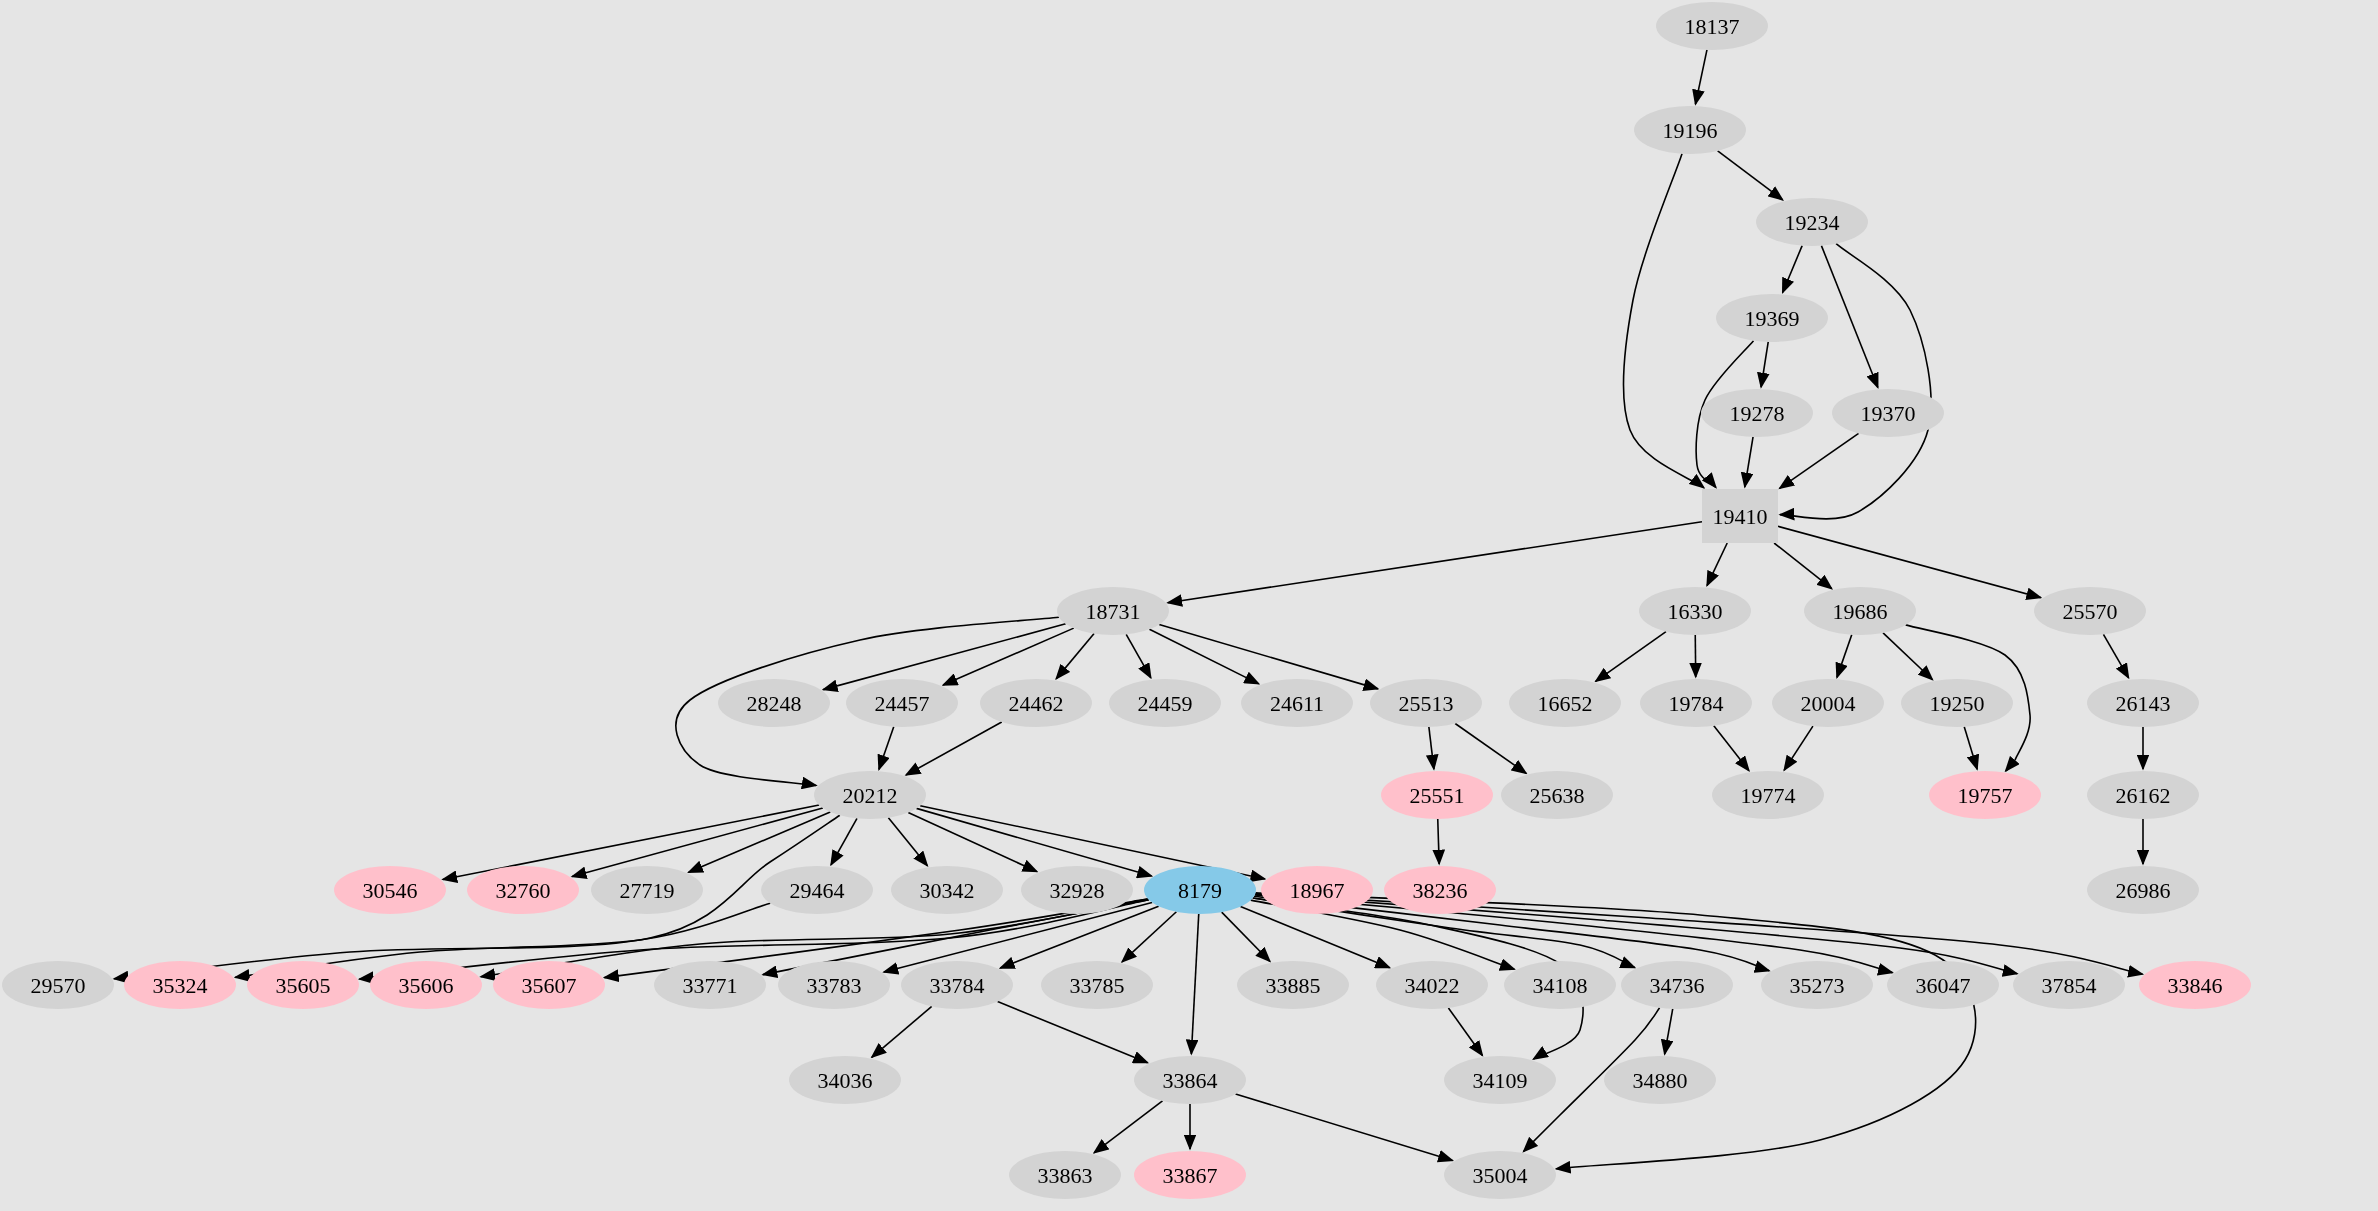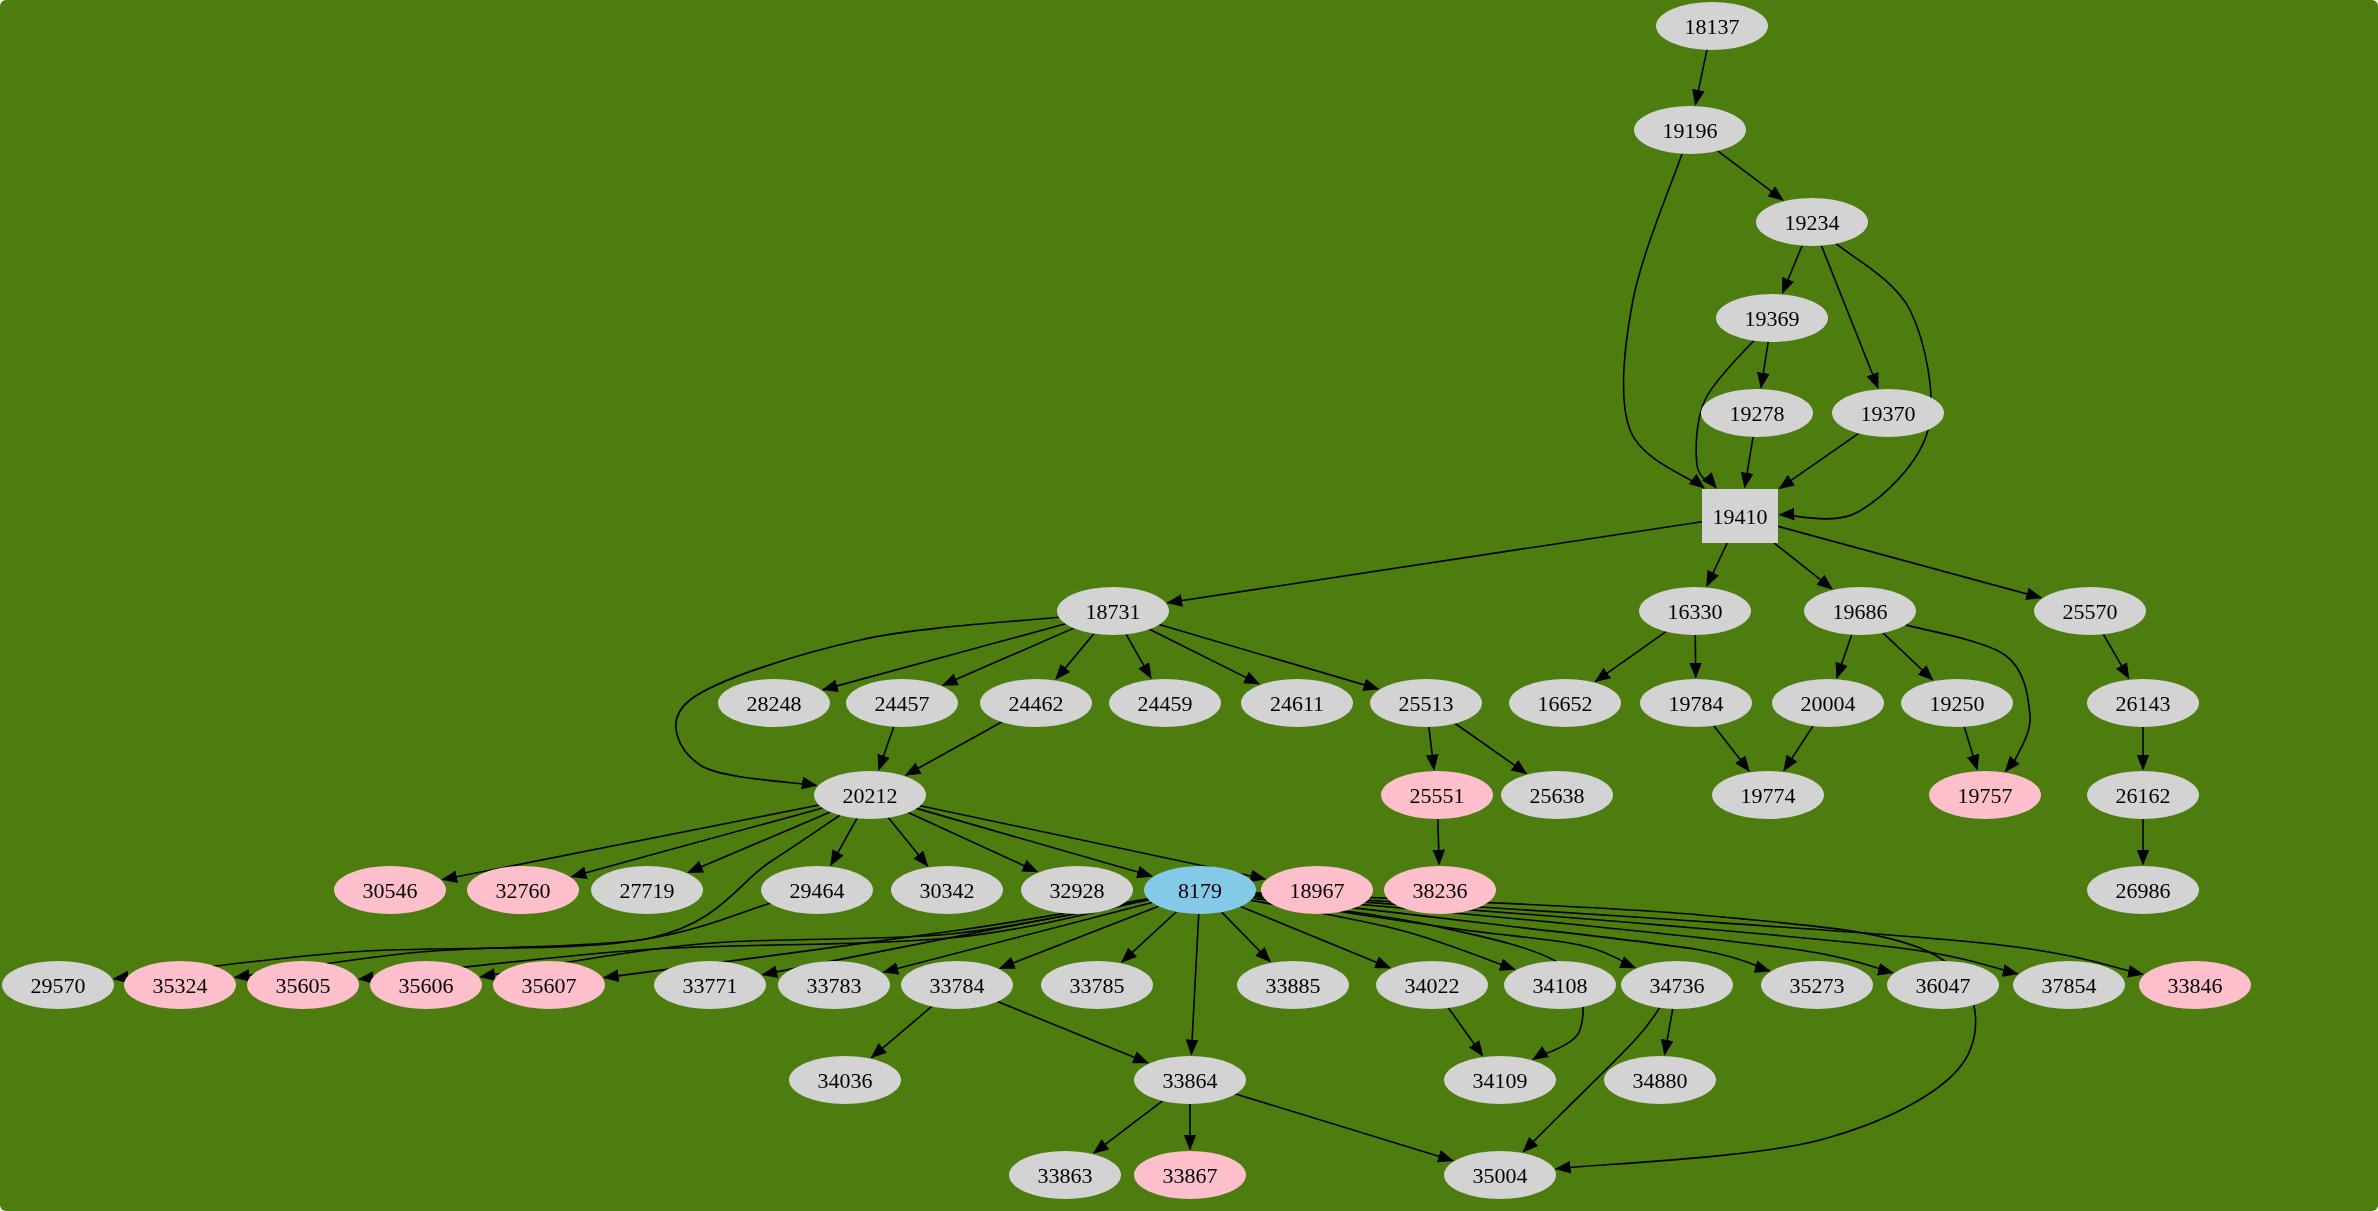--- a/index.html
+++ b/index.html
@@ -3,23 +3,22 @@
 <meta charset="utf-8">
 <style>
   html, body {
     margin: 0;
     padding: 0;
     background: #ffffff;
   }
   .canvas {
     width: 2378px;
     height: 1211px;
-    background: #4d7c0f;
+    background: #e5e5e5;
     overflow: hidden;
-    border-radius: 6px;
   }
   svg { display: block; width: 100%; height: 100%; }
   .edge {
     fill: none;
     stroke: #000000;
     stroke-width: 1.6;
   }
   .node-label {
     font-family: "Liberation Serif", "DejaVu Serif", serif;
     font-size: 22px;

